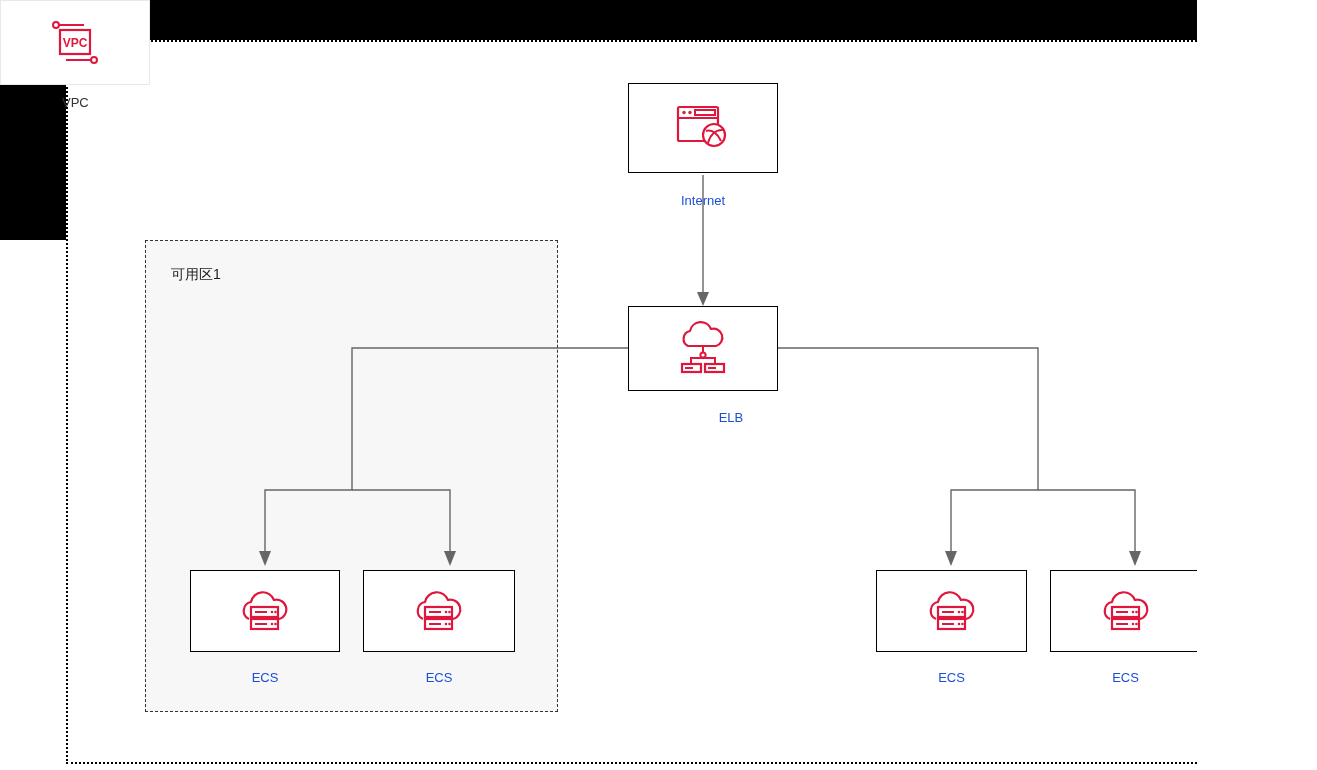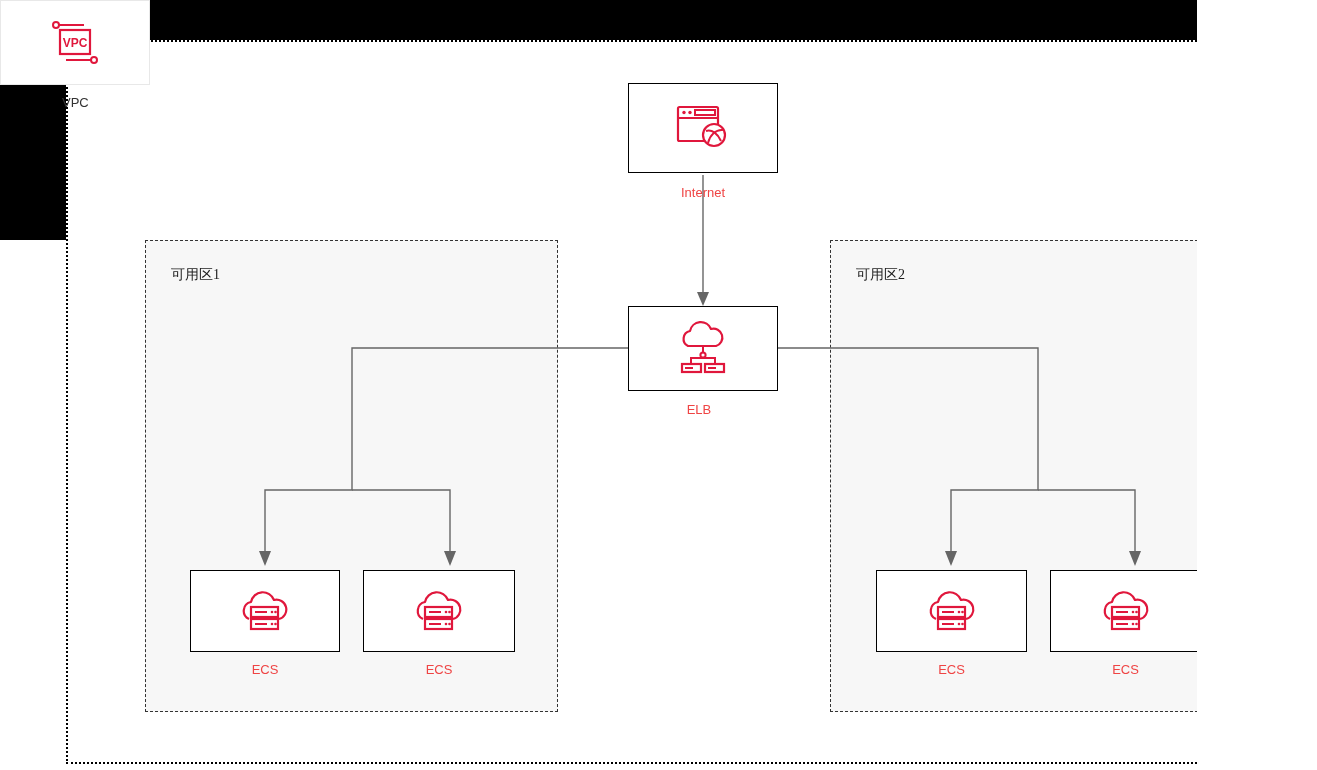--- a/index.html
+++ b/index.html
@@ -67,49 +67,49 @@
     border: 1px dashed #333333;
     background: #f7f7f7;
     box-sizing: border-box;
   }
   .az-label {
     position: absolute;
     left: 25px;
     top: 25px;
     font-size: 14px;
     color: #1a1a1a;
-    font-family: Liberation Serif, serif;
   }
   #az1 { left: 145px; top: 240px; width: 413px; height: 472px; }
   #az2 { left: 830px; top: 240px; width: 413px; height: 472px; }
 
   
   .node {
     position: absolute;
     background: #ffffff;
     border: 1px solid #000000;
     box-sizing: border-box;
     display: flex;
     align-items: center;
     justify-content: center;
     z-index: 10;
   }
   .node-caption {
     position: absolute;
     text-align: center;
     font-size: 13px;
-    color: #ef4444;
+    color: #1d4ed8;
     z-index: 11;
+    margin-top: 8px;
   }
 
   #node-internet { left: 628px; top: 83px; width: 150px; height: 90px; }
   #cap-internet  { left: 628px; top: 185px; width: 150px; }
 
   #node-elb { left: 628px; top: 306px; width: 150px; height: 85px; }
-  #cap-elb  { left: 624px; top: 402px; width: 150px; }
+  #cap-elb  { left: 656px; top: 402px; width: 150px; }
 
   #node-ecs-1 { left: 190px; top: 570px; width: 150px; height: 82px; }
   #cap-ecs-1  { left: 190px; top: 662px; width: 150px; }
   #node-ecs-2 { left: 363px; top: 570px; width: 152px; height: 82px; }
   #cap-ecs-2  { left: 363px; top: 662px; width: 152px; }
   #node-ecs-3 { left: 876px; top: 570px; width: 151px; height: 82px; }
   #cap-ecs-3  { left: 876px; top: 662px; width: 151px; }
   #node-ecs-4 { left: 1050px; top: 570px; width: 151px; height: 82px; }
   #cap-ecs-4  { left: 1050px; top: 662px; width: 151px; }
 
@@ -151,23 +151,20 @@
         <circle cx="47" cy="42" r="3" fill="none" stroke="#e0173c" stroke-width="2"></circle>
       </svg>
     </span>
   </div>
   <div class="vpc-label">VPC</div>
 
   <div class="az" id="az1">
     <div class="az-label">可用区1</div>
   </div>
 
-  <div class="az" id="az2">
-    <div class="az-label">可用区2</div>
-  </div>
 
   <svg id="connectors">
 
     <path class="conn" d="M703,175 L703,296"></path>
     <polygon class="arrowhead" points="703,306 697,292 709,292"></polygon>
 
     <path class="conn" d="M628,348 L352,348 L352,490 L265,490 L265,552"></path>
     <polygon class="arrowhead" points="265,566 259,551 271,551"></polygon>
     <path class="conn" d="M352,490 L450,490 L450,552"></path>
     <polygon class="arrowhead" points="450,566 444,551 456,551"></polygon>

